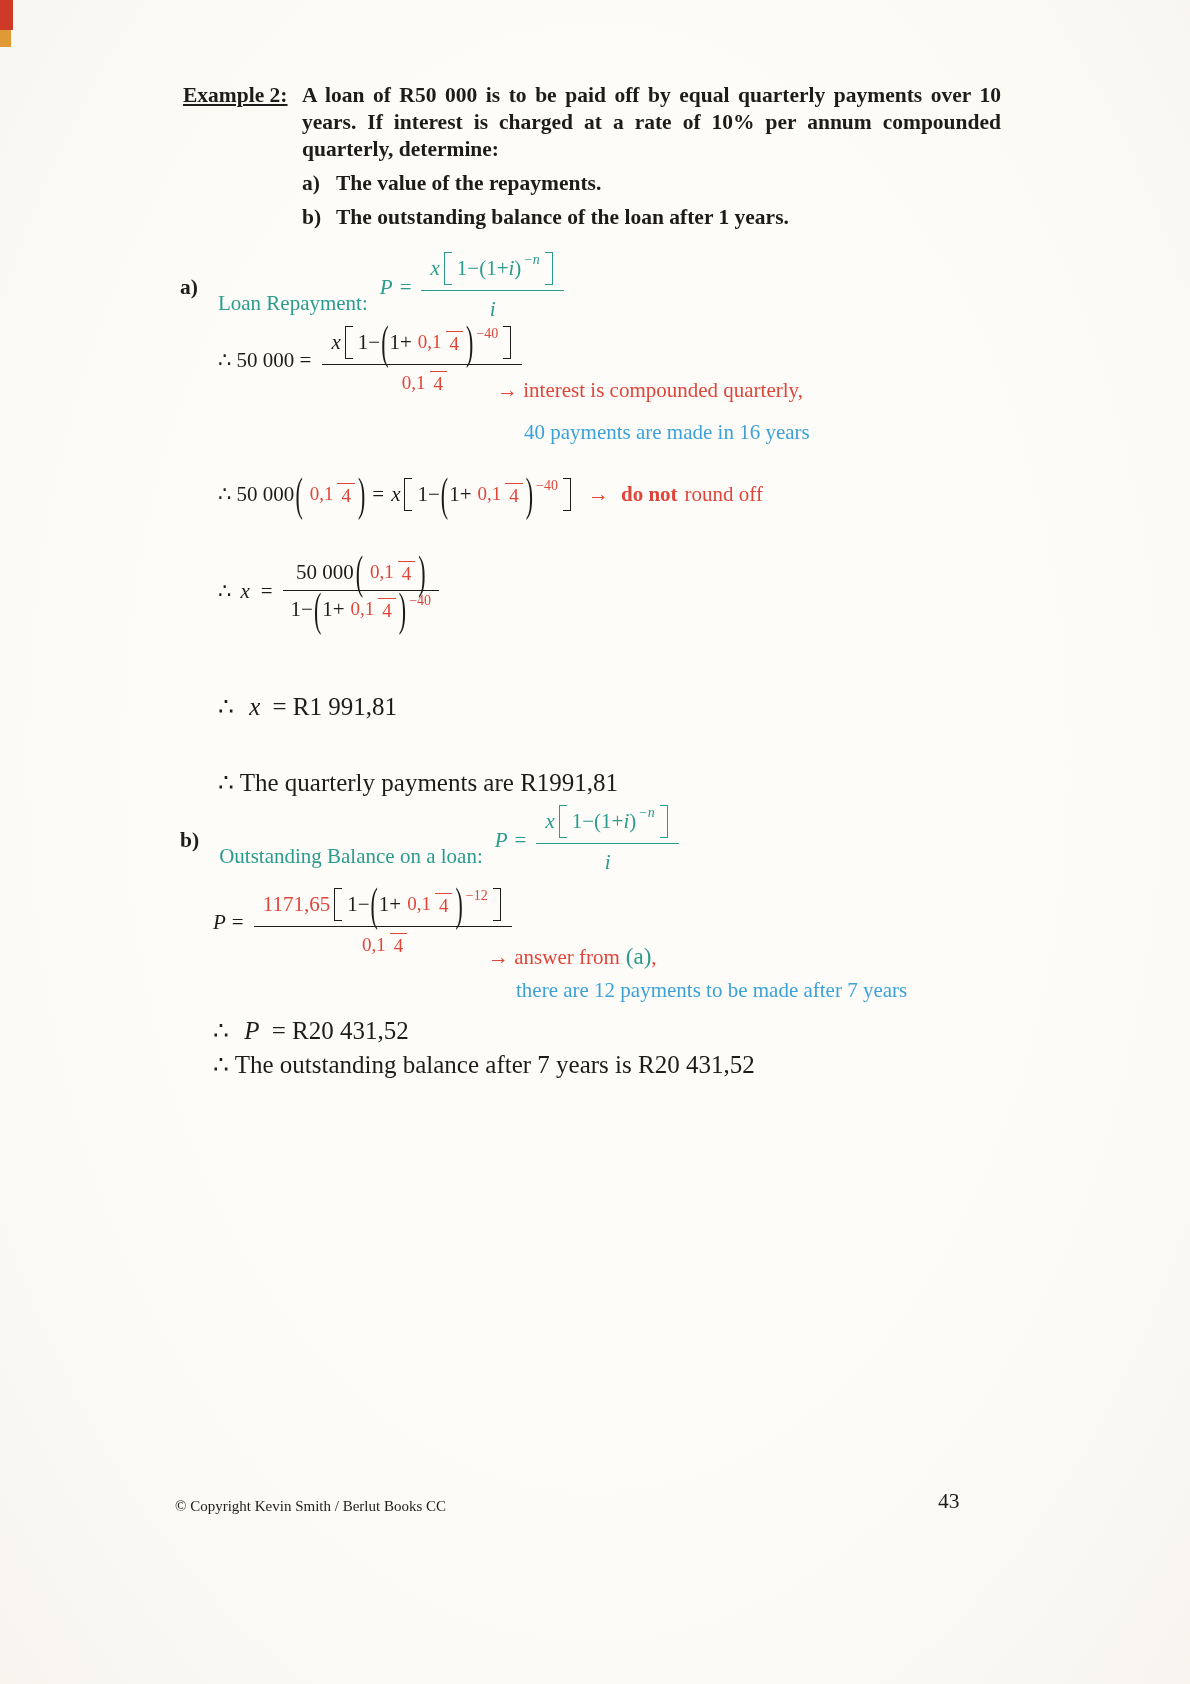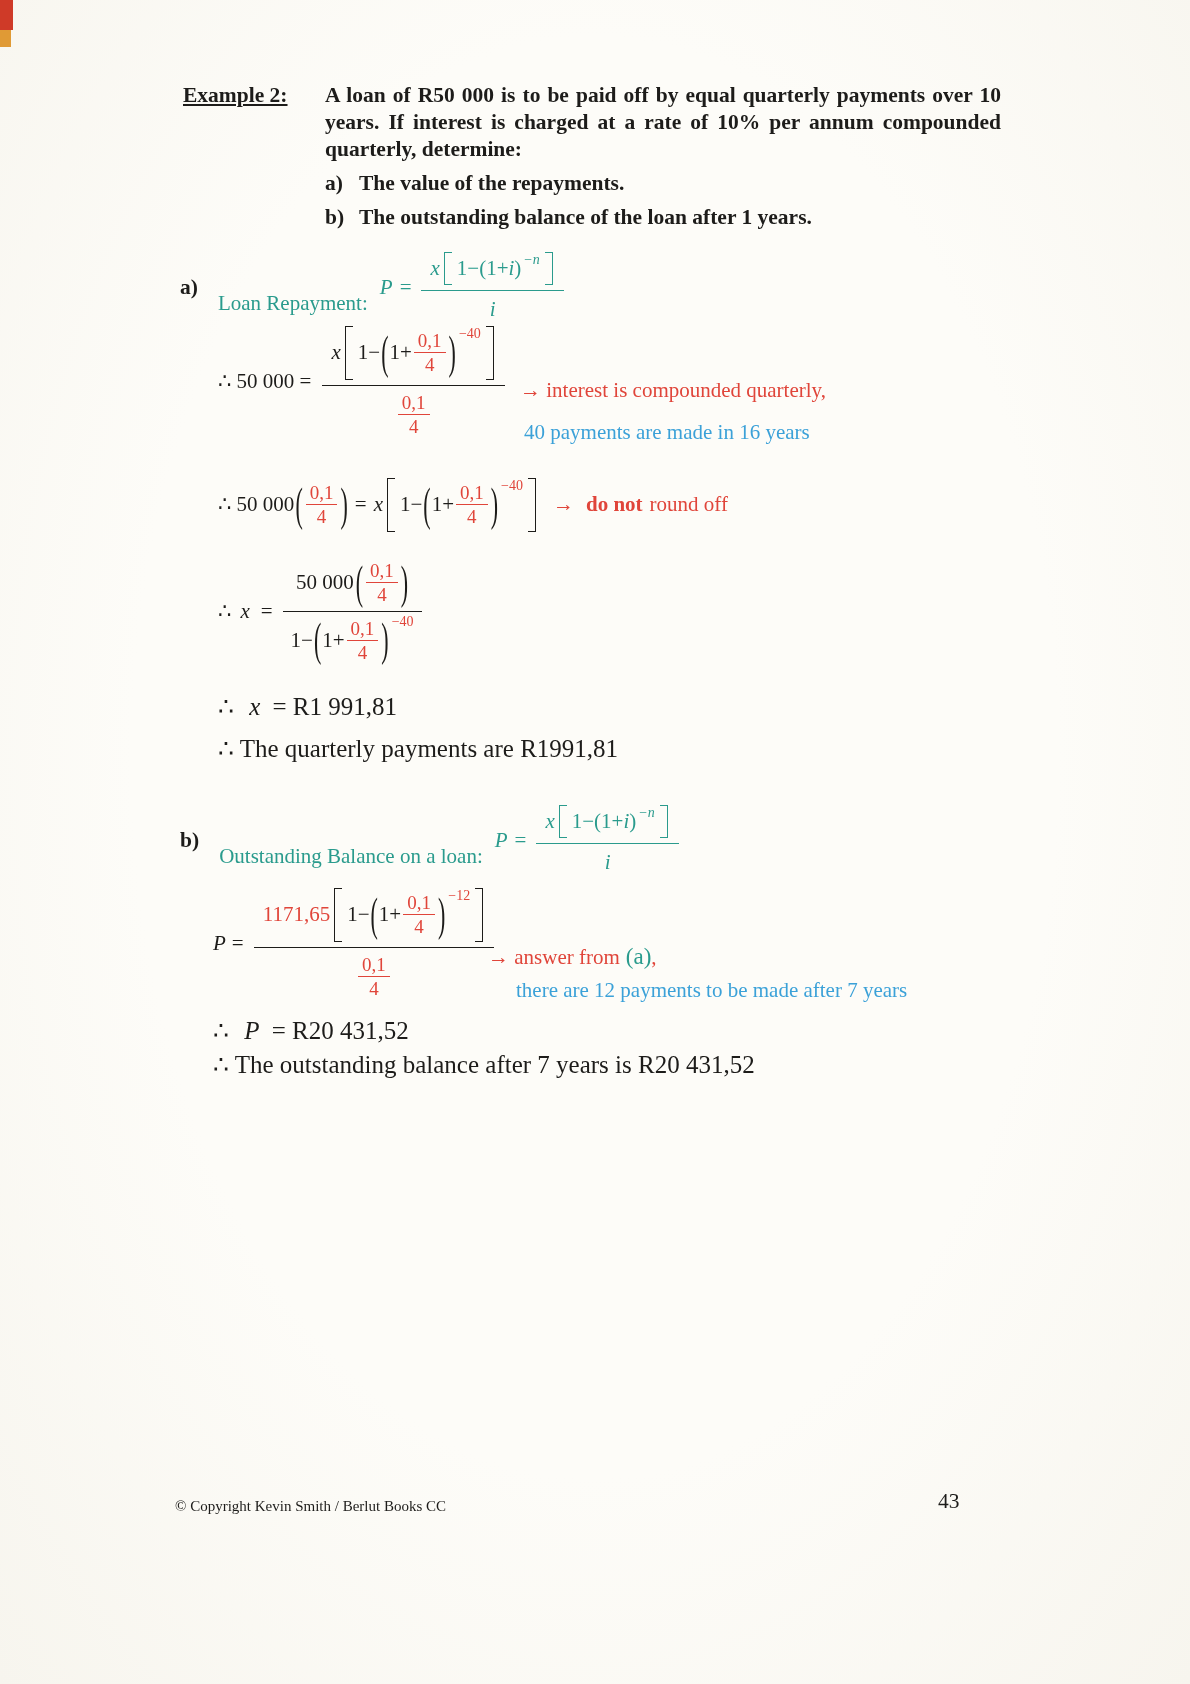--- a/index.html
+++ b/index.html
@@ -20,33 +20,33 @@
   .blue{color:var(--annotation-blue);}
   .var{font-style:italic;}
   .b{font-weight:bold;}
 
   .edge-a{position:absolute;left:0;top:0;width:13px;height:30px;background:#cf3a28;}
   .edge-b{position:absolute;left:0;top:30px;width:11px;height:17px;background:#e09a35;}
 
   .statement{position:absolute;left:183px;top:82px;width:818px;font-weight:bold;
     font-size:21.5px;line-height:27px;display:flex;}
   .ex-label{flex:0 0 119px;text-decoration:underline;}
-  .ex-body{flex:1;margin-left:23px;}
+  .ex-body{flex:1;}
   .ex-text{margin:0;text-align:justify;}
   .ex-item{display:flex;margin-top:7px;}
   .ex-marker{flex:0 0 34px;}
 
   .math-line{position:absolute;display:flex;align-items:center;font-size:21px;white-space:nowrap;}
   .part-marker{font-weight:bold;font-size:21.5px;margin-right:20px;}
   .title-text{margin-right:11px;margin-top:32px;}
   .lead{margin-right:7px;}
   .tok{margin:0 1px;}
   .eq{margin:0 6px;}
 
-  .frac{display:inline-flex;flex-direction:column;align-items:center;line-height:1.12;margin:0 2px;}
+  .frac{display:inline-flex;align-items:center;line-height:1.12;margin:0 2px;}
   .frac .fnum{padding:0 4px 1px;}
   .frac .fden{border-top:1.5px solid currentColor;padding:1px 4px 0;align-self:stretch;text-align:center;}
   .sfrac{font-size:19px;}
 
   .bigfrac{display:inline-flex;flex-direction:column;align-items:center;margin:0 4px;}
   .bf-num{display:inline-flex;align-items:center;padding:0 8px 5px;}
   .bf-den{display:inline-flex;justify-content:center;align-items:center;
     border-top:1.6px solid currentColor;padding:6px 8px 0;align-self:stretch;}
 
   .sqb{display:inline-flex;align-items:stretch;margin:0 3px;}
@@ -135,21 +135,21 @@
         </span>
       </span>
       <span class="bf-den">
         <span class="frac sfrac red">
           <span class="fnum">0,1</span>
           <span class="fden">4</span>
         </span>
       </span>
     </span>
   </div>
-  <div class="note red" style="left:520px;top:378px;">→ interest is compounded quarterly,</div>
+  <div class="note red" style="left:497px;top:378px;">→ interest is compounded quarterly,</div>
   <div class="note blue" style="left:524px;top:420px;">40 payments are made in 16 years</div>
 
   <div class="math-line" style="left:218px;top:478px;">
     <span>∴ 50 000</span>
     <span class="paren scale-2">(</span>
     <span class="frac sfrac red">
       <span class="fnum">0,1</span>
       <span class="fden">4</span>
     </span>
     <span class="paren scale-2">)</span>
@@ -201,21 +201,21 @@
         <span class="exp red">−40</span>
       </span>
     </span>
   </div>
 
   <div class="text-line" style="left:218px;top:692px;">
     <span>∴</span>
     <span class="var" style="margin:0 6px 0 9px;">x</span>
     <span>= R1 991,81</span>
   </div>
-  <div class="text-line" style="left:218px;top:734px;">∴  The quarterly payments are R1991,81</div>
+  <div class="text-line" style="left:218px;top:768px;">∴  The quarterly payments are R1991,81</div>
 
   <div class="math-line" style="left:180px;top:805px;">
     <span class="part-marker">b)</span>
     <span class="teal title-text">Outstanding Balance on a loan:</span>
     <span class="teal var tok">P</span>
     <span class="teal eq">=</span>
     <span class="bigfrac teal">
       <span class="bf-num">
         <span class="var tok">x</span>
         <span class="sqb">

